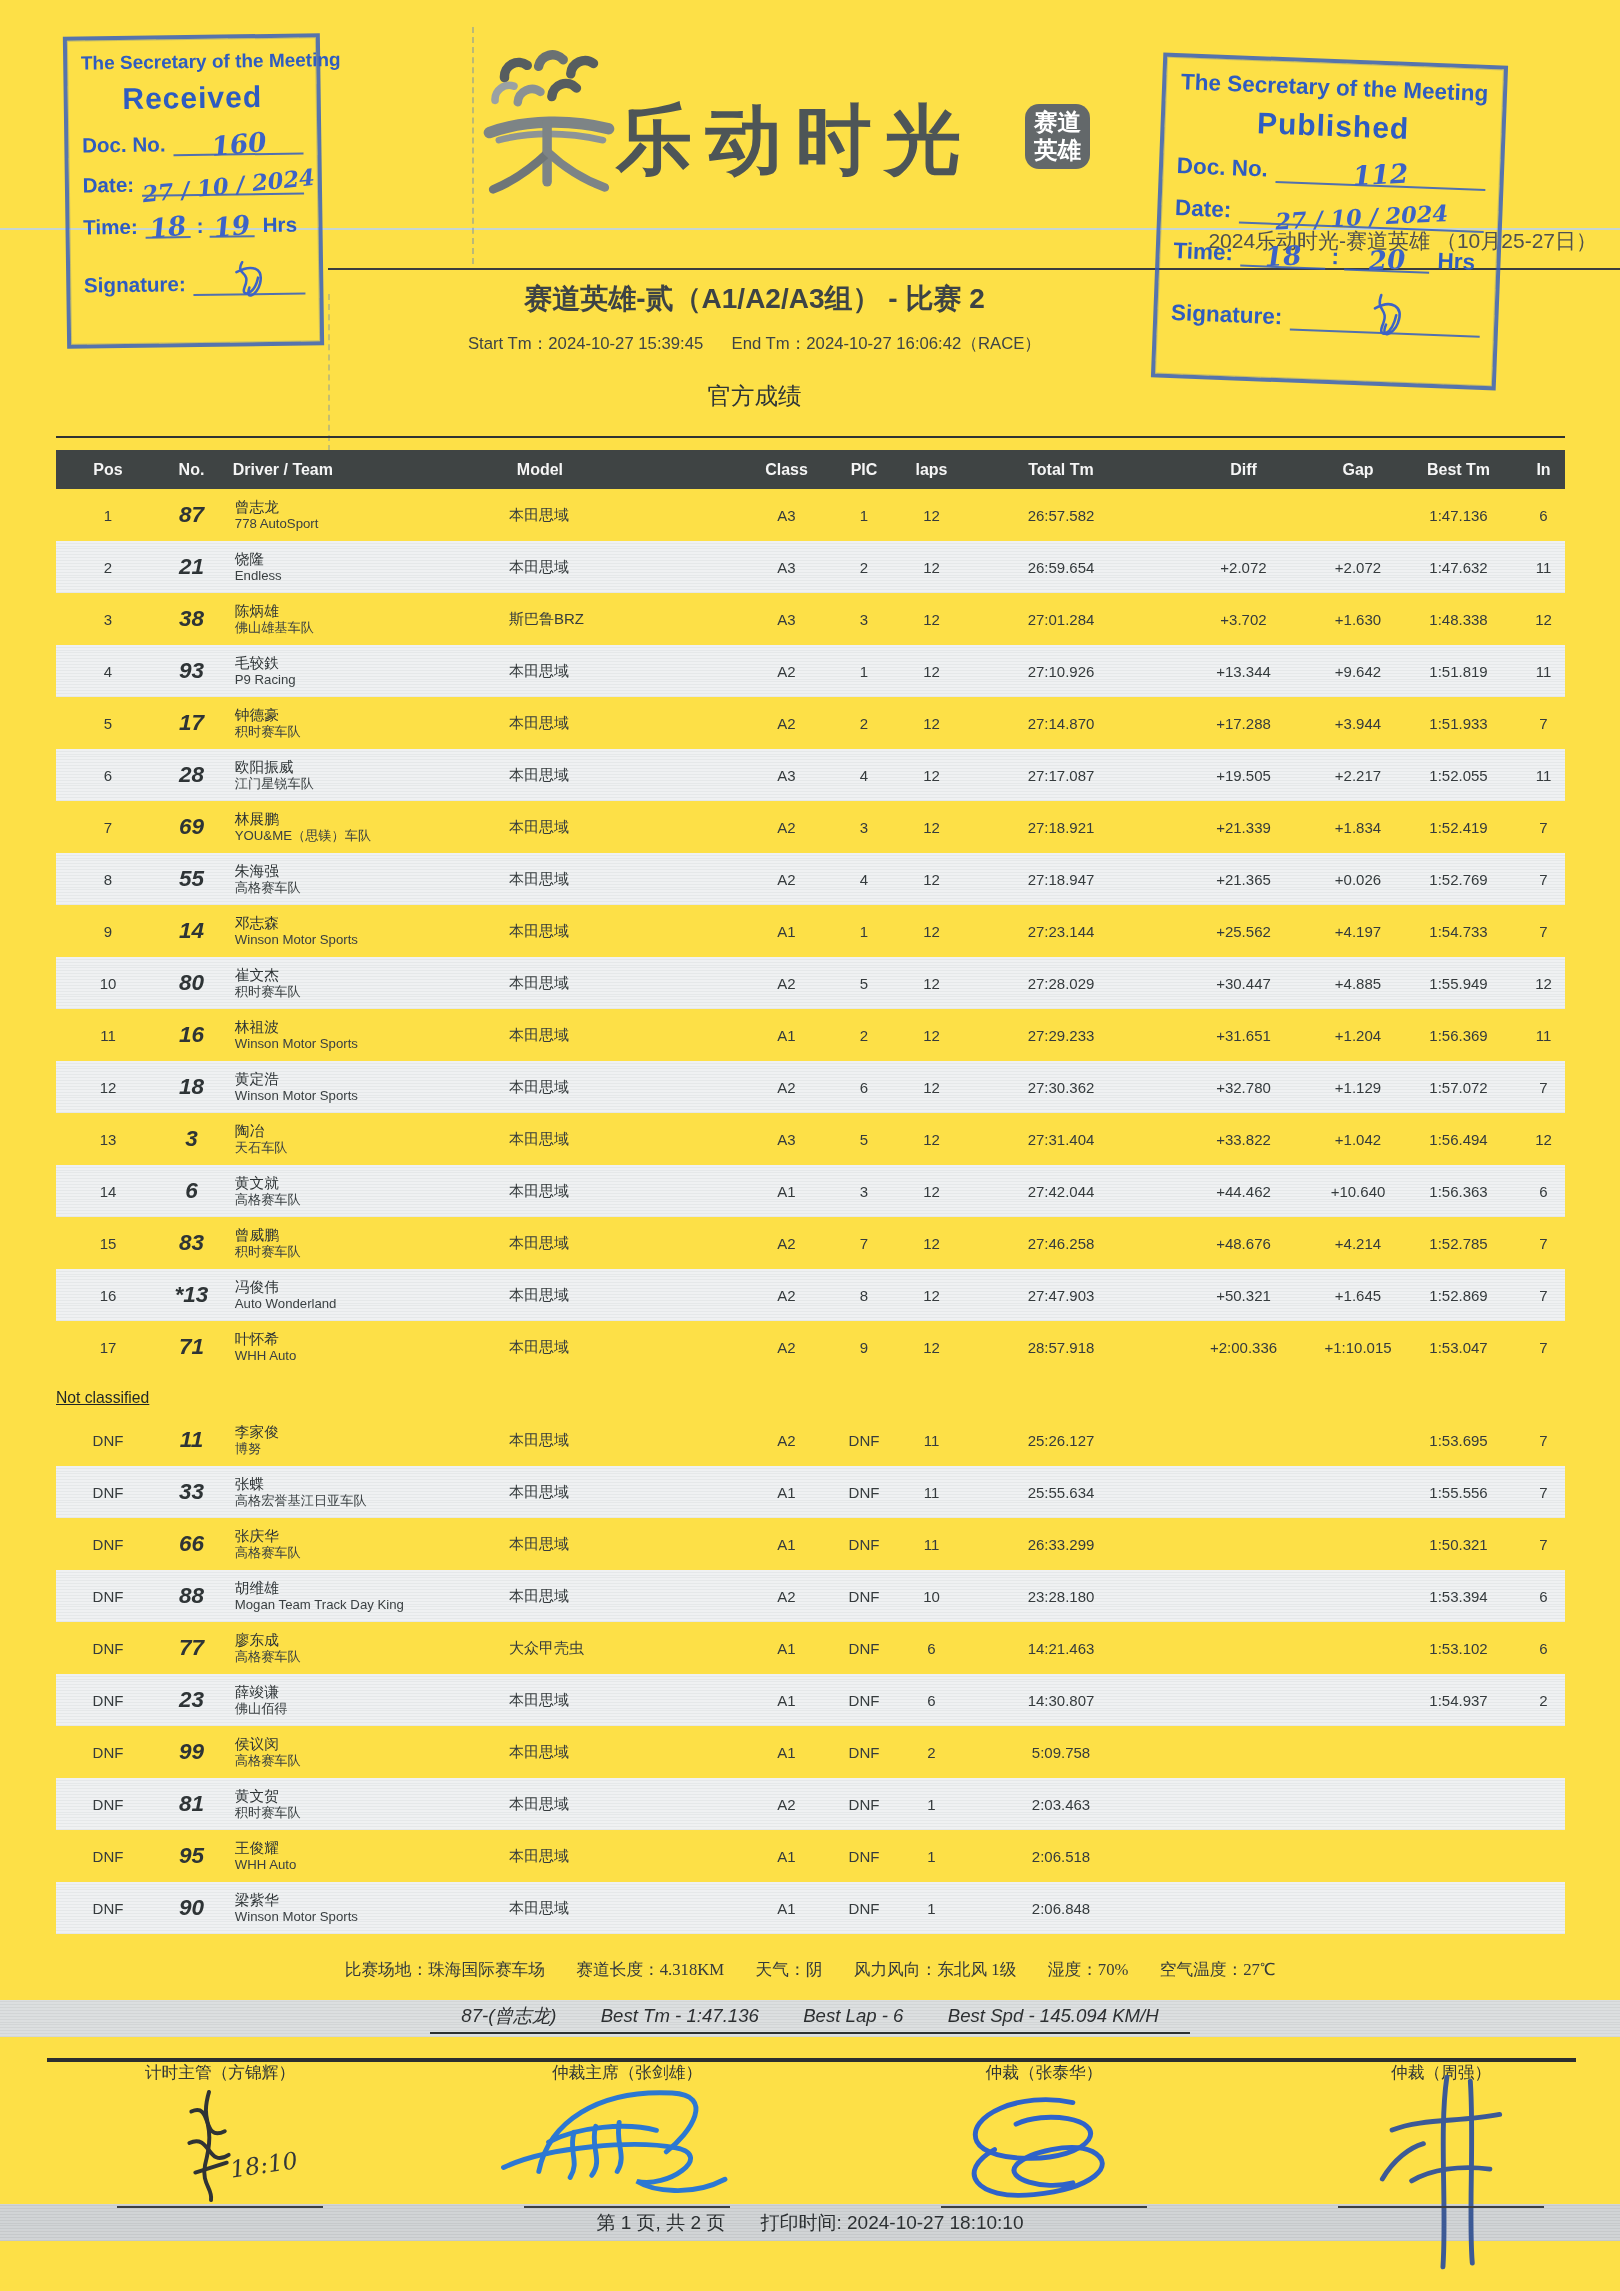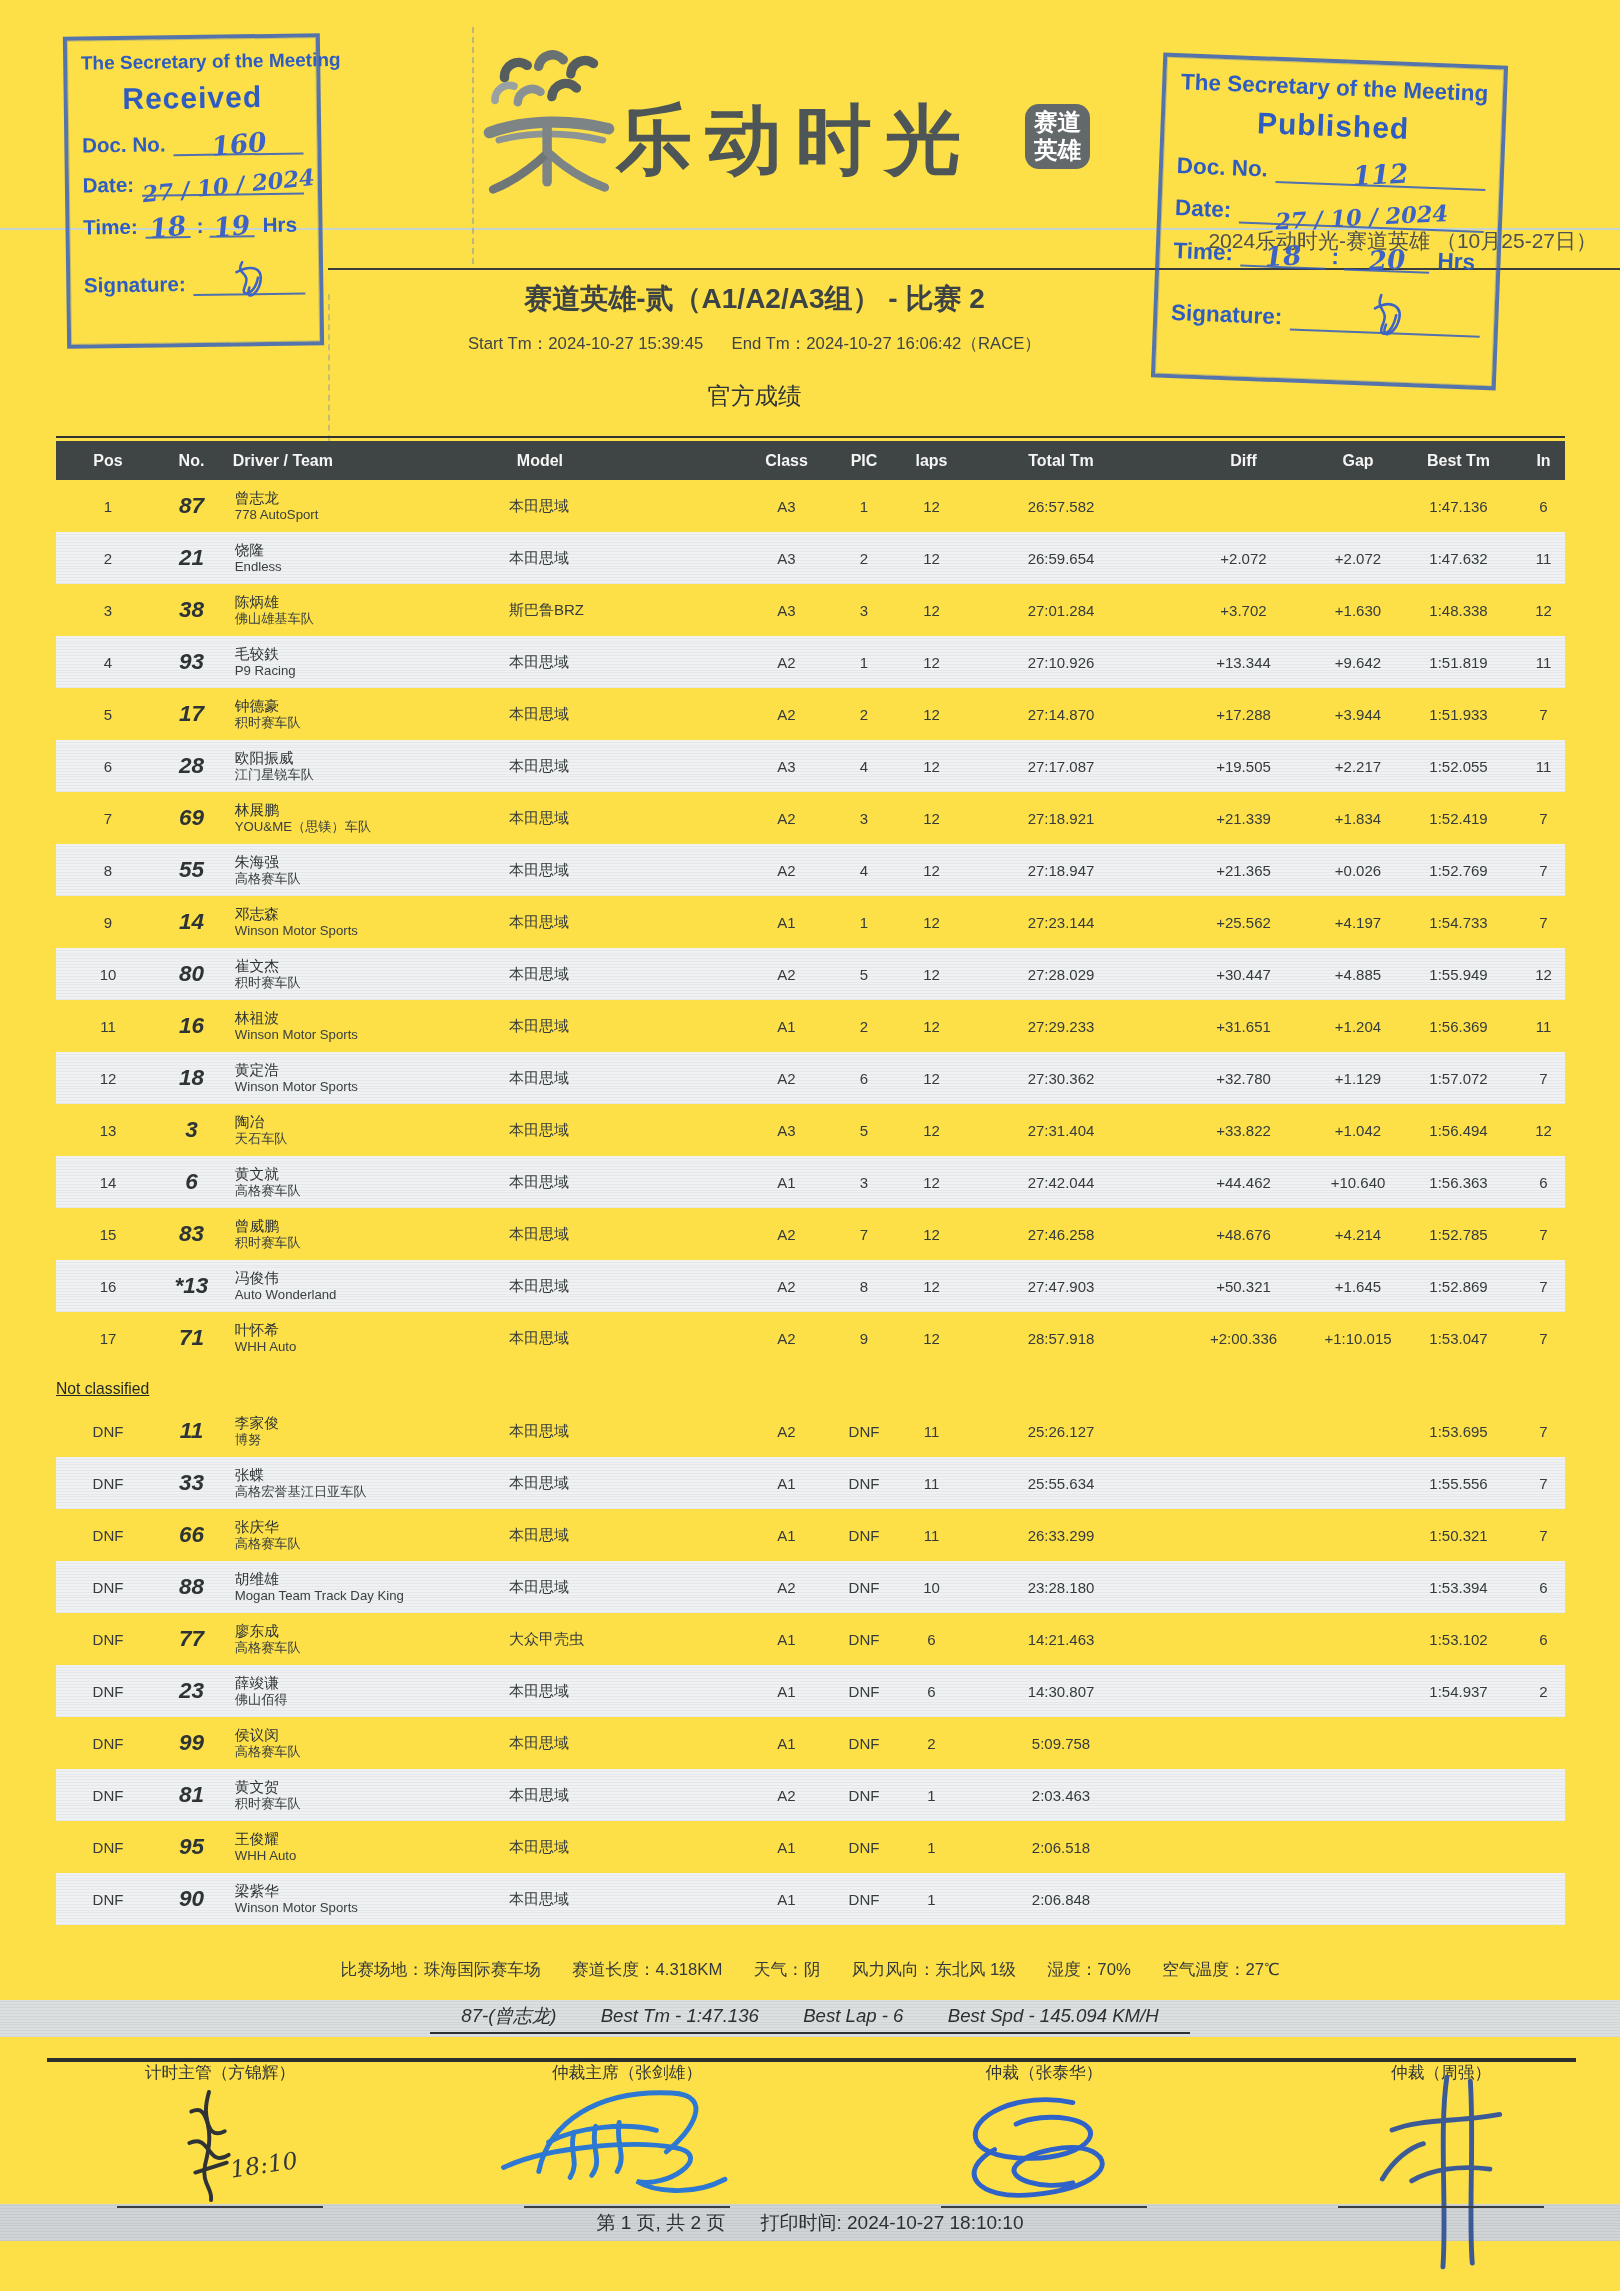--- a/index.html
+++ b/index.html
@@ -35,38 +35,38 @@
          color:#fff;display:flex;flex-direction:column;align-items:center;justify-content:center;
          font-size:23.5px;font-weight:bold;line-height:1.15;z-index:2;}
   .event-line{position:absolute;right:23px;top:227px;font-size:21px;color:#4d4f50;z-index:1;white-space:nowrap;}
   .race-block{position:absolute;left:225px;top:280px;width:1059px;text-align:center;z-index:1;}
   .race-title{font-size:28px;font-weight:600;color:#3d4345;}
   .race-times{margin-top:13.7px;font-size:16.7px;color:#3e4446;}
   .race-times span{margin:0 11.8px;}
   .results-title{position:absolute;left:225px;top:380px;width:1059px;text-align:center;
                  font-size:23.5px;font-weight:normal;color:#2f3537;z-index:1;}
   
-  .results-table{position:absolute;left:56px;top:436px;width:1509px;border-top:2.9px solid #2f3232;padding-top:3px;z-index:1;}
+  .results-table{position:absolute;left:56px;top:436px;width:1509px;border-top:2.9px solid #2f3232;padding-top:12px;z-index:1;}
   .header-row,.row{display:grid;grid-template-columns:104px 63px 284px 245px 69px 86px 49px 210px 155px 74px 127px 43px;
                    align-items:center;}
   .header-row{background:#3f4444;color:#f5f5f5;font-weight:bold;height:39px;font-size:16px;}
   .header-row .hcell{text-align:center;white-space:nowrap;}
   .header-row .hcell.left{text-align:left;padding-left:9.8px;}
   .row{min-height:52px;font-size:15px;}
   .row.stripe{background:repeating-linear-gradient(0deg,#e5e8e9 0px,#e5e8e9 1px,#eff1f2 1px,#eff1f2 2.9px);}
   .cell{text-align:center;white-space:nowrap;}
   .cell.no{font-weight:bold;font-style:italic;font-size:22.5px;color:#2e3436;}
   .cell.driver{text-align:left;padding-left:11.8px;line-height:1.25;}
   .cell.driver .dname{font-size:14.7px;color:#2e3436;}
   .cell.driver .dteam{font-size:13.2px;color:#3a4042;}
   .cell.model{text-align:left;padding-left:2px;}
   .section-label{margin:15.7px 0 7.8px 0;font-size:15.7px;color:#1f2527;text-decoration:underline;font-weight:500;}
   
   .conditions{position:absolute;left:0;top:1958px;width:100%;text-align:center;font-size:16.7px;color:#343a3c;z-index:1;}
-  .conditions span{margin:0 15.7px;white-space:nowrap;}
+  .conditions span{margin:0 15.7px;white-space:nowrap;font-family:Liberation Serif, serif;}
   .best-band{position:absolute;left:0;top:2000px;width:100%;height:37px;
              background:repeating-linear-gradient(0deg,#d2d5d6 0px,#d2d5d6 1px,#dcdfe0 1px,#dcdfe0 2.9px);
              display:flex;align-items:center;justify-content:center;z-index:1;}
   .best-inner{font-style:italic;font-size:18.6px;color:#2c2f31;border-bottom:2px solid #2c2f31;padding:0 11.8px 2.9px;}
   .best-inner span{margin:0 19.6px;white-space:nowrap;}
   .rule-thick{position:absolute;left:47px;top:2058px;width:1529px;height:3.9px;background:#2c2f30;z-index:1;}
   .official{position:absolute;top:2061px;height:147px;z-index:5;}
   .official .o-label{text-align:center;font-size:16.7px;color:#2f3537;white-space:nowrap;}
   .official .o-line{position:absolute;bottom:0;left:50%;transform:translateX(-50%);width:206px;
                     border-bottom:2.9px solid #3b3e40;}

